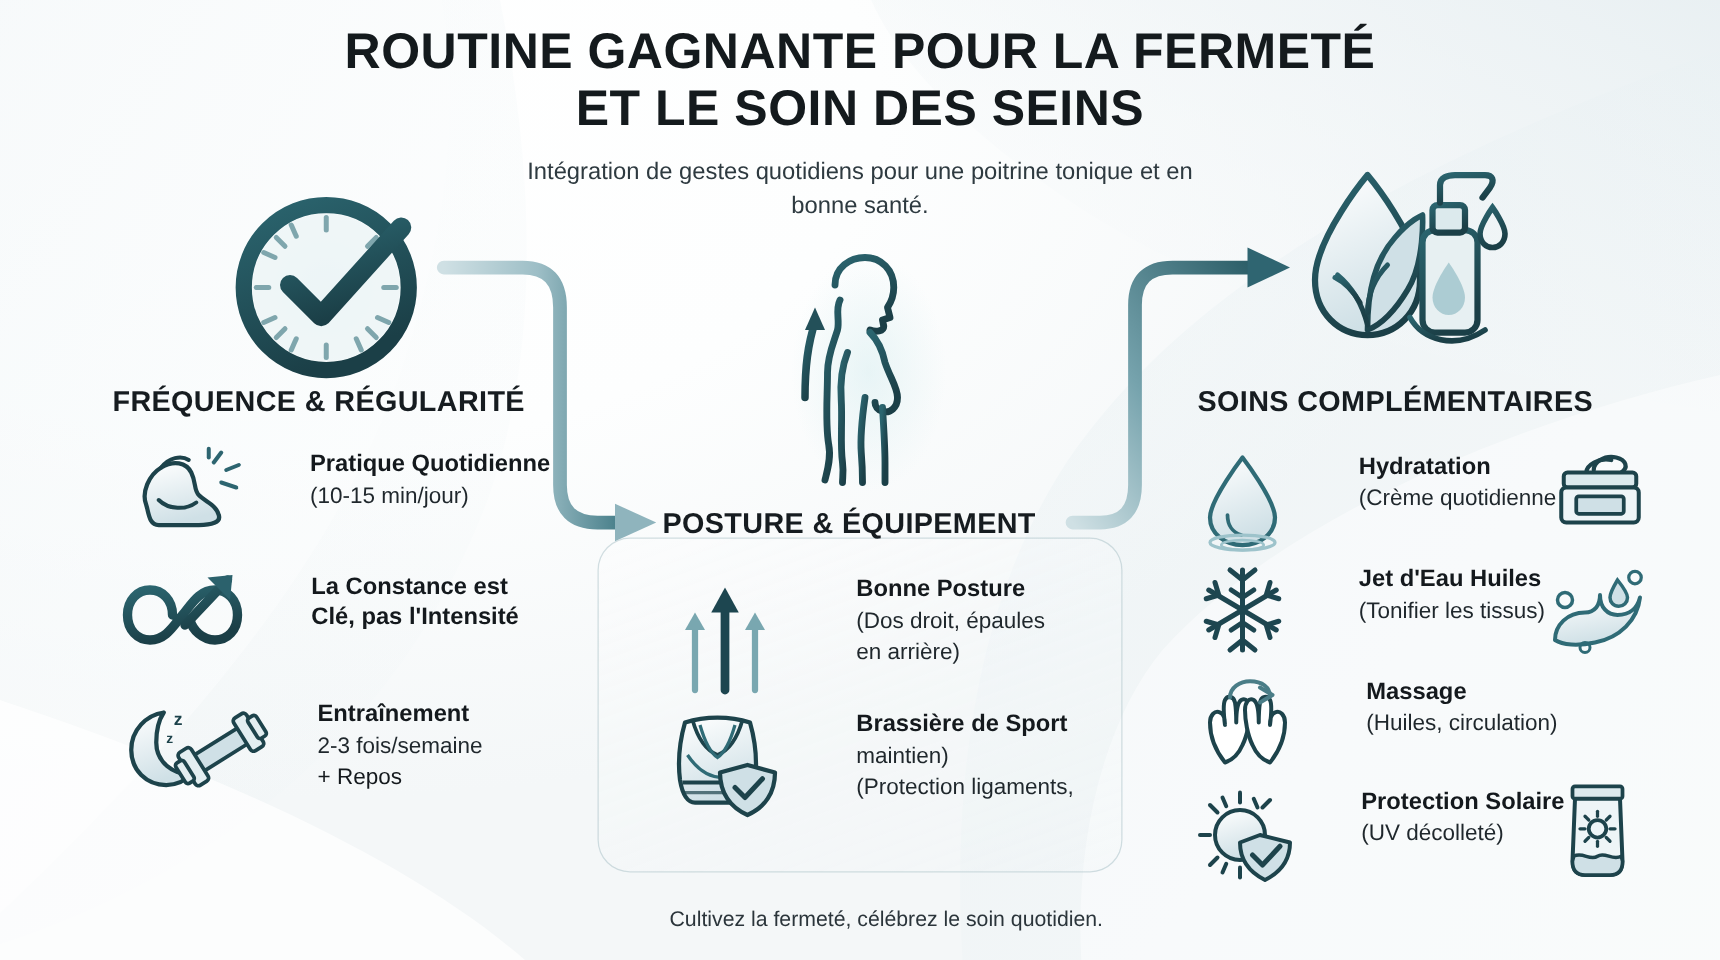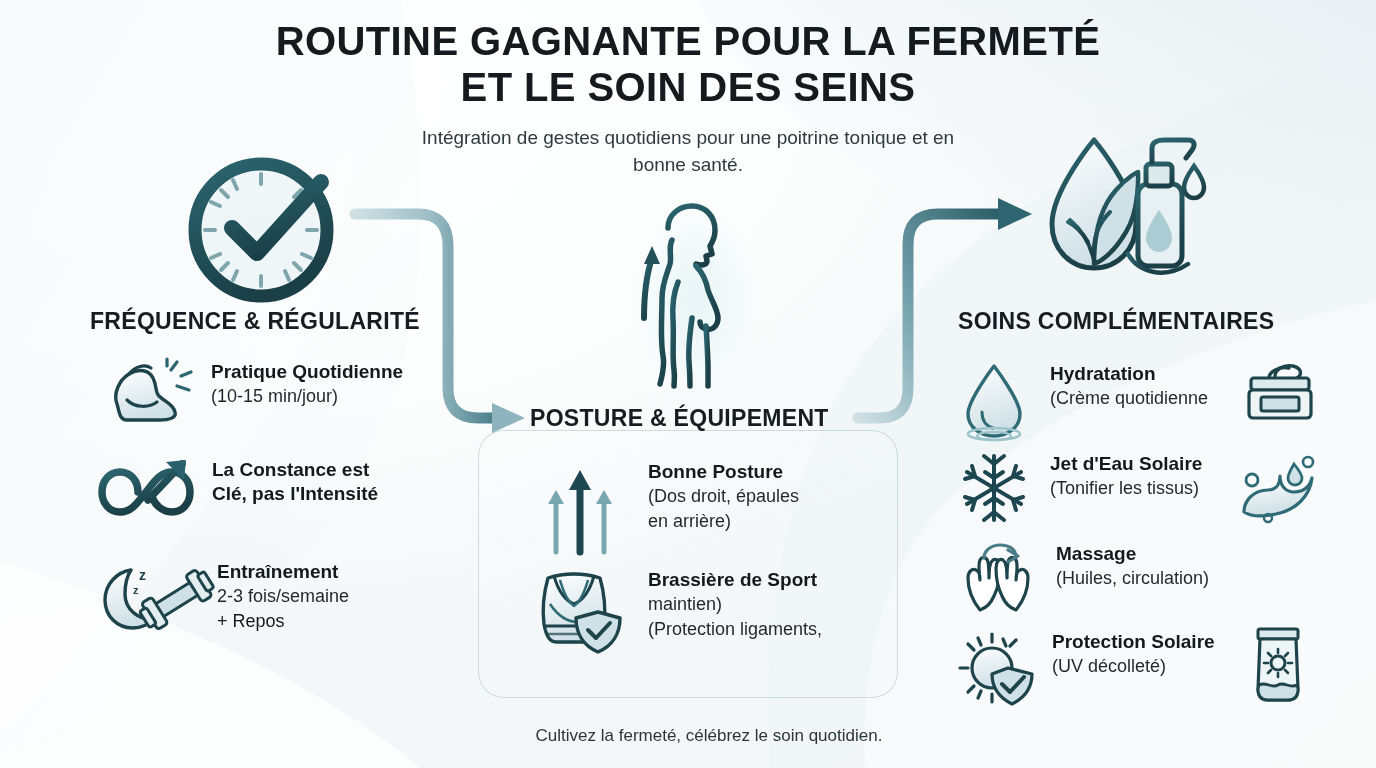--- a/index.html
+++ b/index.html
@@ -31,21 +31,21 @@
   .subtitle{
     margin-top:14px;font-size:19px;line-height:27px;color:#2e3a40;font-weight:400;
     max-width:560px;margin-left:auto;margin-right:auto;
   }
 
   
   .col{position:absolute;}
   .col-head{
     font-size:23px;font-weight:bold;letter-spacing:.3px;color:#161c20;white-space:nowrap;
   }
-  .item{position:absolute;display:flex;align-items:flex-start;}
+  .item{position:absolute;display:flex;align-items:flex-start;gap:37px;}
   .item .ico{flex:0 0 auto;display:block;}
   .item .txt{margin-left:14px;}
   .it-title{font-size:19px;font-weight:bold;color:#14191d;line-height:24px;}
   .it-sub{font-size:18px;color:#1f272c;line-height:25px;font-weight:400;}
   .it-sub.b{font-weight:normal;color:#14191d;}
 
   
   .panel{
     position:absolute;left:478px;top:430px;width:418px;height:266px;
     border:1.6px solid rgba(150,178,186,.42);
@@ -310,21 +310,21 @@
         <path d="M34,60 L24,68 M34,60 L44,68"></path>
         <path d="M34,26 L25,20 M34,26 L43,20"></path>
         <path d="M34,46 L25,52 M34,46 L43,52"></path>
         <path d="M15,24 L12,14 M15,24 L5,27"></path>
         <path d="M53,48 L56,58 M53,48 L63,45"></path>
         <path d="M15,48 L5,45 M15,48 L12,58"></path>
         <path d="M53,24 L63,27 M53,24 L56,14"></path>
       </g>
     </svg>
     <div class="txt" style="margin-left:22px;">
-      <div class="it-title">Jet d'Eau Solaire</div>
+      <div class="it-title">Jet d'Eau Huiles</div>
       <div class="it-sub">(Tonifier les tissus)</div>
     </div>
   </div>
   <svg style="position:absolute;left:1238px;top:452px;" width="78" height="70" viewBox="0 0 78 70">
     <path d="M6,60 C6,48 16,38 30,38 C38,38 42,32 42,24 C42,34 48,40 56,40 C66,40 72,34 74,26 C72,44 58,58 38,62 C24,65 12,64 6,60 Z" fill="url(#icefill)" stroke="#2f6b76" stroke-width="3.2" stroke-linejoin="round"></path>
     <path d="M56,12 C56,12 50,22 50,26 C50,30 53,33 57,33 C61,33 64,30 64,26 C64,22 56,12 56,12 Z" fill="#cfe0e6" stroke="#2f6b76" stroke-width="2.8"></path>
     <circle cx="14" cy="28" r="6" fill="none" stroke="#2f6b76" stroke-width="2.8"></circle>
     <circle cx="70" cy="10" r="5" fill="none" stroke="#2f6b76" stroke-width="2.6"></circle>
     <circle cx="30" cy="66" r="4" fill="none" stroke="#2f6b76" stroke-width="2.4"></circle>
   </svg>

